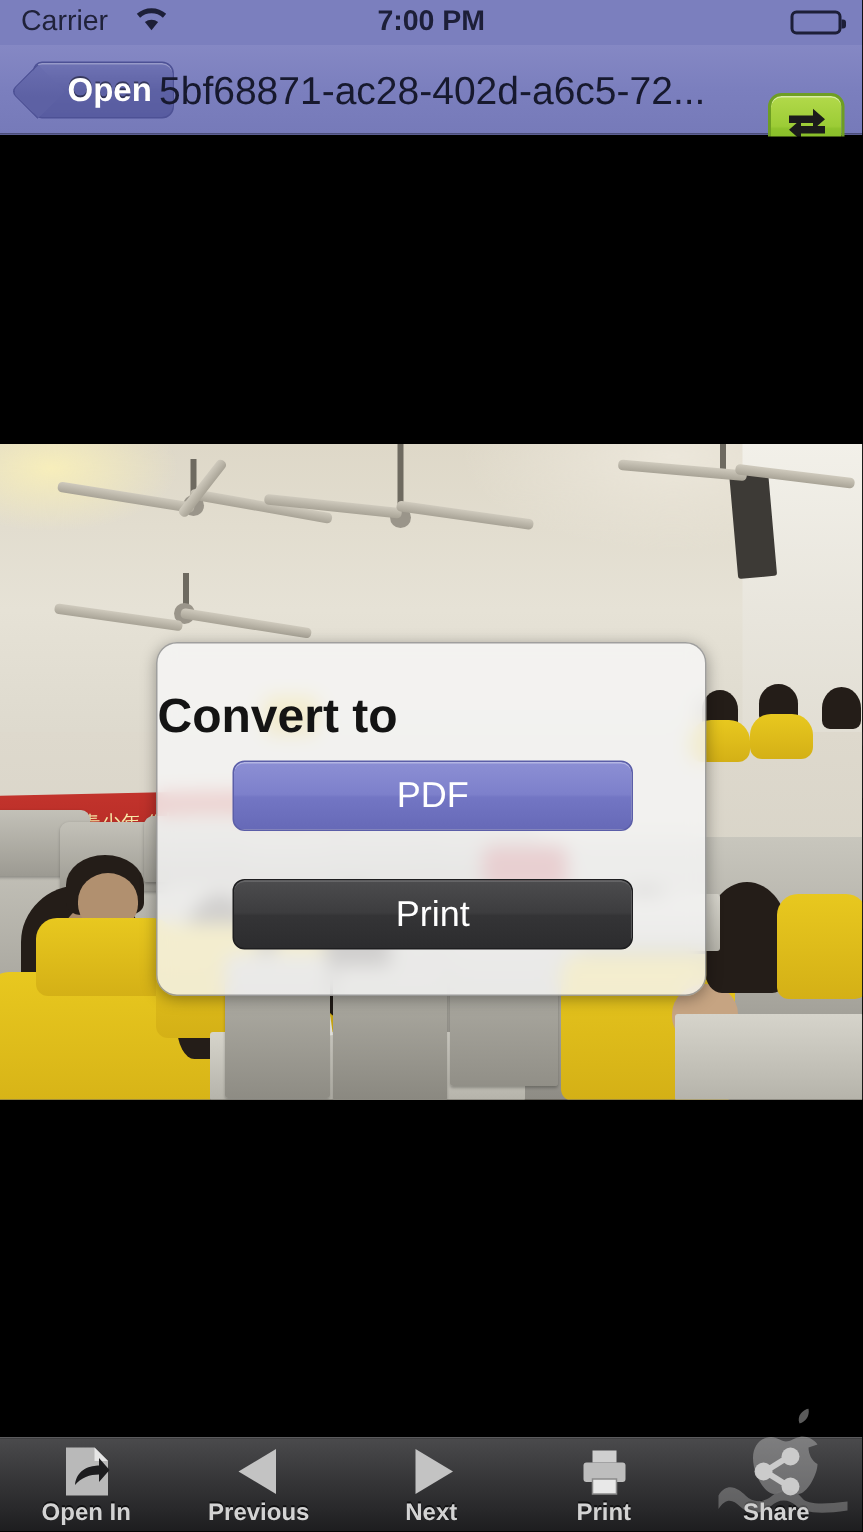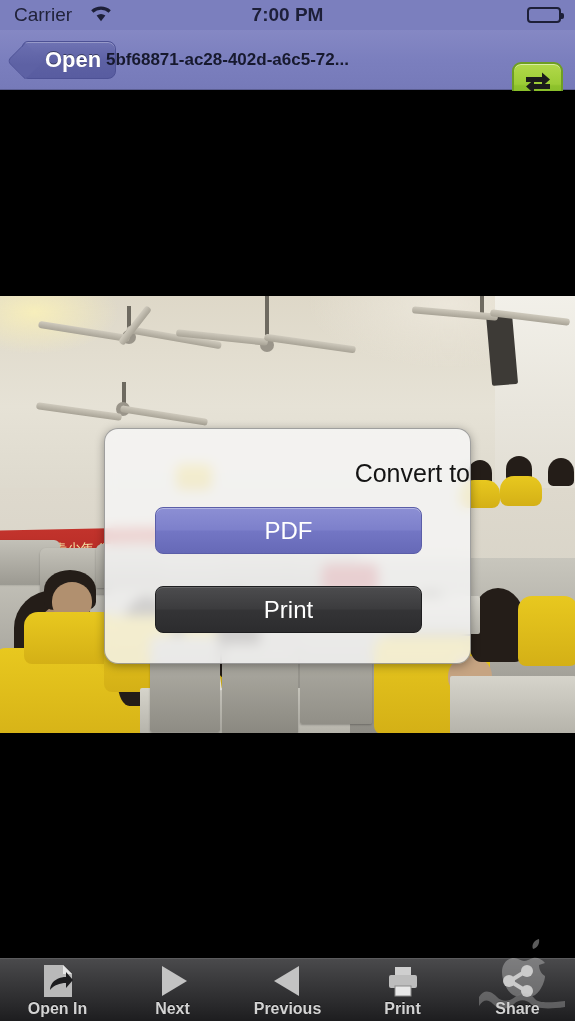--- a/index.html
+++ b/index.html
@@ -28,21 +28,20 @@
     left: 0; top: 0;
     width: 575px; height: 30px;
     background: #7b7fbe;
     display: flex;
     align-items: center;
     box-sizing: border-box;
     padding: 0 14px;
   }
   .status-left {
     display: flex;
-    align-items: center;
     gap: 18px;
     flex: 0 0 auto;
   }
   .carrier-label {
     font-size: 19px;
     color: #20223a;
     letter-spacing: 0px;
   }
   .wifi-icon { display:block; }
   .status-center {
@@ -124,22 +123,22 @@
     text-shadow: 0 -1px 0 rgba(0,0,0,0.45);
     white-space: nowrap;
   }
   .nav-title {
     position: absolute;
     left: 106px;
     right: 86px;
     top: 0;
     height: 60px;
     line-height: 60px;
-    font-size: 17px;
-    font-weight: bold;
+    font-size: 26px;
+    font-weight: normal;
     color: #17192e;
     white-space: nowrap;
     overflow: hidden;
     text-overflow: clip;
   }
   .convert-button {
     position: absolute;
     right: 12px; top: 32px;
     width: 51px; height: 46px;
     border-radius: 9px;
@@ -287,23 +286,24 @@
     border: 1px solid rgba(90,90,90,0.55);
     border-radius: 14px;
     box-shadow: 0 2px 10px rgba(0,0,0,0.35);
     box-sizing: border-box;
     backdrop-filter: blur(6px);
     z-index: 50;
   }
   .dialog-title {
     position: absolute;
     left: 0; right: 0; top: 30px;
-    text-align: right;
-    font-size: 25px;
+    text-align: left;
+    font-size: 32px;
     color: #141414;
+    font-weight: bold;
   }
   .dlg-btn {
     position: absolute;
     left: 50px;
     width: 267px;
     height: 47px;
     border-radius: 8px;
     display: flex;
     align-items: center;
     justify-content: center;
@@ -519,33 +519,33 @@
           <path d="M22 2 l9 9 h-9 Z" fill="#e6e6e6"></path>
           <path d="M9 27 c1-11 11-13 16-13 v-5 l7 8 -7 8 v-5 c-6 0-12 2-16 7 Z" fill="#1d1d1f"></path>
         </svg>
       </span>
       <span class="tb-label">Open In</span>
     </div>
 
     <div class="tb-item">
       <span class="tb-icon">
         <svg width="38" height="34" viewBox="0 0 38 34">
-          <path d="M8 2 L8 32 L33 17 Z" fill="#c3c3c3"></path>
-        </svg>
-      </span>
-      <span class="tb-label">Next</span>
+          <path d="M30 2 L30 32 L5 17 Z" fill="#c3c3c3"></path>
+        </svg>
+      </span>
+      <span class="tb-label">Previous</span>
     </div>
 
     <div class="tb-item">
       <span class="tb-icon">
         <svg width="38" height="34" viewBox="0 0 38 34">
-          <path d="M30 2 L30 32 L5 17 Z" fill="#c3c3c3"></path>
-        </svg>
-      </span>
-      <span class="tb-label">Previous</span>
+          <path d="M8 2 L8 32 L33 17 Z" fill="#c3c3c3"></path>
+        </svg>
+      </span>
+      <span class="tb-label">Next</span>
     </div>
 
     <div class="tb-item">
       <span class="tb-icon">
         <svg width="38" height="34" viewBox="0 0 38 34">
           <rect x="11" y="3" width="16" height="8" fill="#cfcfcf"></rect>
           <rect x="5" y="11" width="28" height="13" rx="2" fill="#bdbdbd"></rect>
           <rect x="11" y="22" width="16" height="10" fill="#e8e8e8" stroke="#8a8a8a" stroke-width="1"></rect>
         </svg>
       </span>

